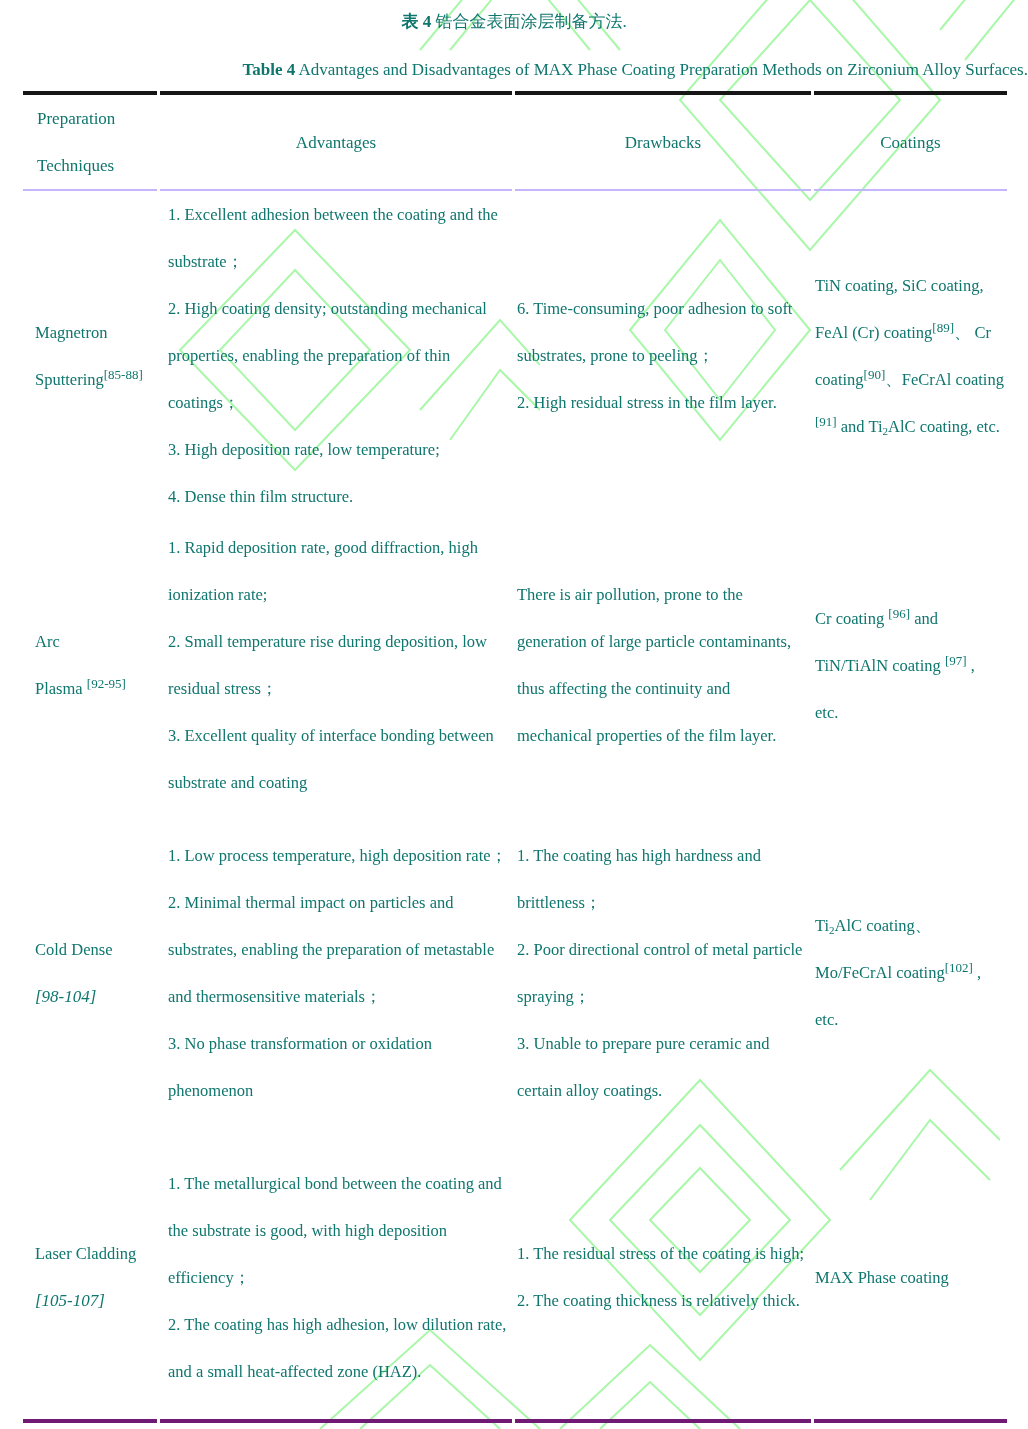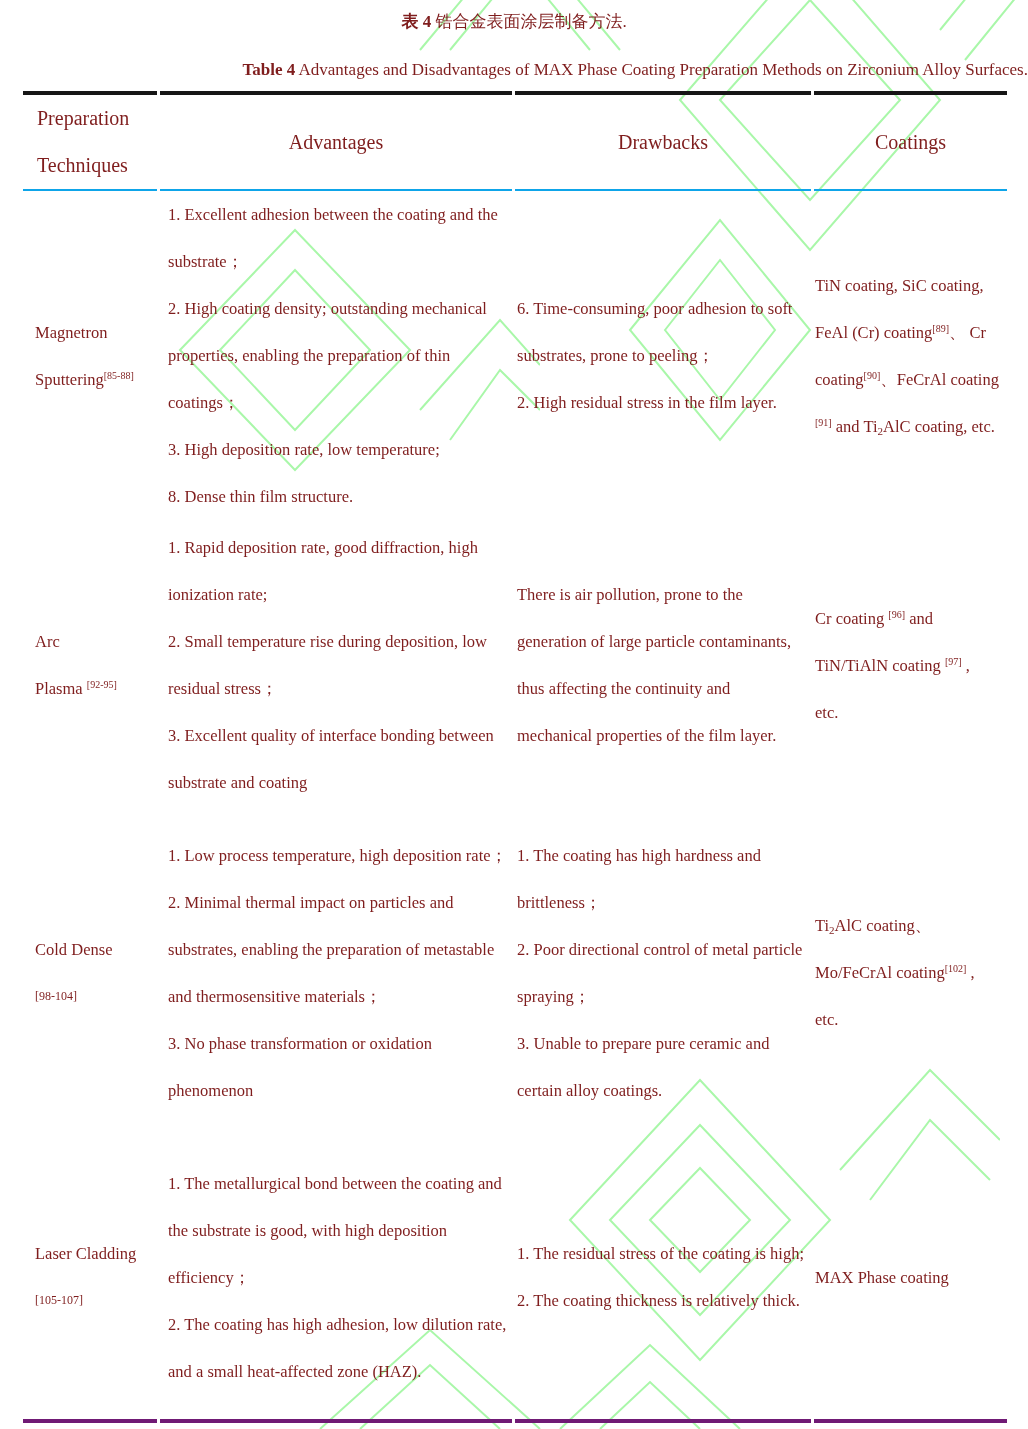--- a/index.html
+++ b/index.html
@@ -4,21 +4,21 @@
 <style>
   * { box-sizing: border-box; }
   html,body { margin:0; padding:0; background:#ffffff; }
   .page {
     position: relative;
     width: 1028px;
     height: 1429px;
     background: #ffffff;
     overflow: hidden;
     font-family: "Liberation Serif", serif;
-    color: #7f1d1d;
+    color: #0f766e;
   }
   .wm-layer { position:absolute; inset:0; pointer-events:none; z-index:0; }
   .wm { position:absolute; }
   .content { position:relative; z-index:1; }
 
   .title-zh {
     position:absolute; top:10px; left:0; width:100%;
     text-align:center; font-size:17px; line-height:24px;
   }
   .title-zh .b { font-weight:bold; }
@@ -37,23 +37,23 @@
     font-size:16.5px;
     line-height:47px;
   }
   col.c1 { width:134px; }
   col.c2 { width:352px; }
   col.c3 { width:296px; }
   col.c4 { width:193px; }
 
   thead th {
     border-top:4px solid #161616;
-    border-bottom:2px solid #0ea5e9;
+    border-bottom:2px solid #c4b5fd;
     font-weight:normal;
-    font-size:20px;
+    font-size:17px;
     vertical-align:middle;
     height:95px;
     padding:0;
   }
   thead th.tech-h { text-align:left; padding-left:14px; }
   thead th.center-h { }
   thead .hline { line-height:47px; }
 
   tbody td {
     vertical-align:middle;
@@ -65,22 +65,22 @@
   tr.r3 { height:325px; }
   tr.r4 { height:288px; }
 
   td.tech { padding-left:12px; }
   td.adv  { padding-left:8px;  padding-right:4px; }
   td.drw  { padding-left:2px;  padding-right:6px; }
   td.coat { padding-left:1px;margin-top:31px; }
 
   td p { margin:0; }
   .tline { line-height:47px; }
-  .ref-line { font-size:12px; line-height:47px; }
-  sup { font-size:10px; vertical-align:super; line-height:0; }
+  .ref-line { font-size:17px; line-height:47px;font-style:italic; }
+  sup { font-size:13px; vertical-align:super; line-height:0; }
   sub { font-size:11px; vertical-align:-3px; line-height:0; }
   .coat .line { white-space:nowrap; line-height:47px; }
 </style>
 </head>
 <body>
 
 <div class="page">
 
   <div class="wm-layer">
     <svg class="wm" style="left:380px; top:-90px;" width="700" height="560" viewBox="0 0 700 560">
@@ -150,21 +150,21 @@
 
         <tr class="r1">
           <td class="tech">
             <div class="tline">Magnetron</div>
             <div class="tline"><span>Sputtering</span><sup>[85-88]</sup></div>
           </td>
           <td class="adv">
             <p>1. Excellent adhesion between the coating and the substrate；</p>
             <p>2. High coating density; outstanding mechanical properties, enabling the preparation of thin coatings；</p>
             <p>3. High deposition rate, low temperature;</p>
-            <p>8. Dense thin film structure.</p>
+            <p>4. Dense thin film structure.</p>
           </td>
           <td class="drw">
             <p>6. Time-consuming, poor adhesion to soft substrates, prone to peeling；</p>
             <p>2. High residual stress in the film layer.</p>
           </td>
           <td class="coat">
             <div class="line">TiN coating, SiC coating,</div>
             <div class="line"><span>FeAl (Cr) coating</span><sup>[89]</sup><span>、 Cr</span></div>
             <div class="line"><span>coating</span><sup>[90]</sup><span>、FeCrAl coating</span></div>
             <div class="line"><sup>[91]</sup><span> and Ti</span><sub>2</sub><span>AlC coating, etc.</span></div>

